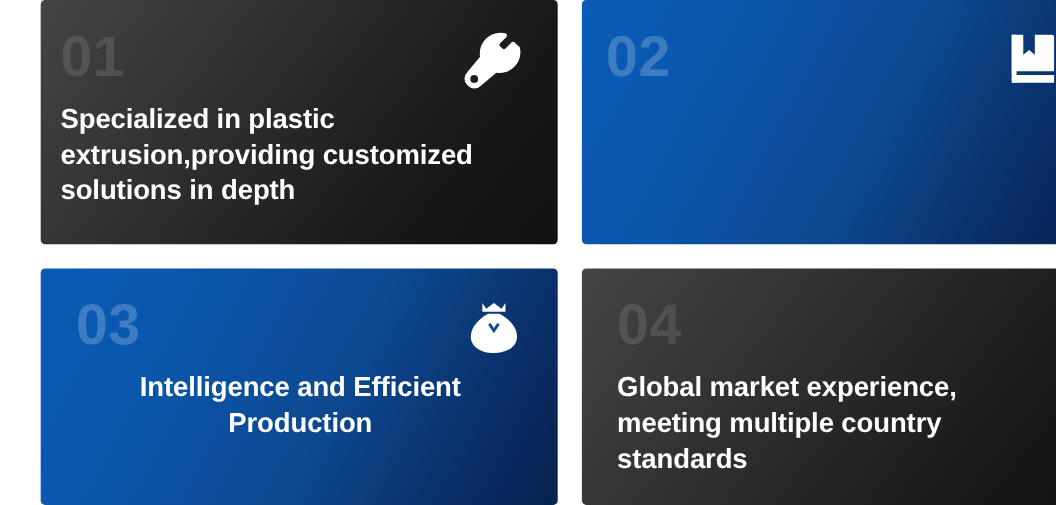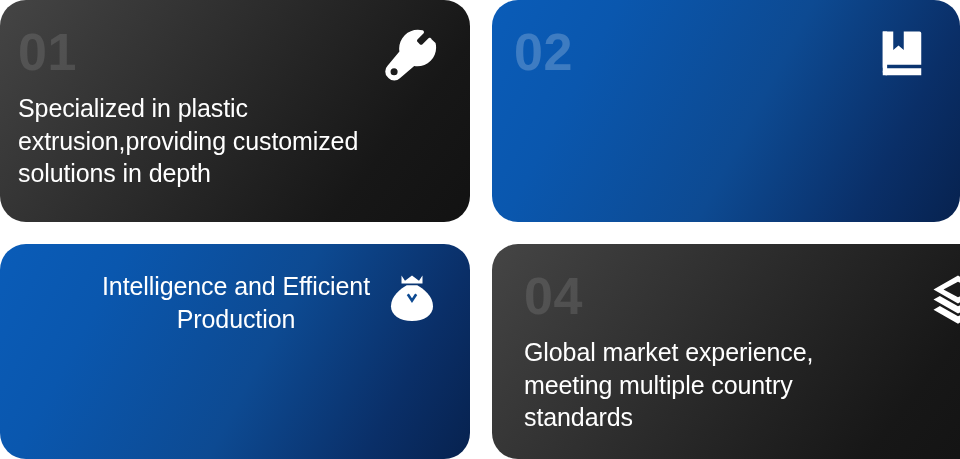--- a/index.html
+++ b/index.html
@@ -15,23 +15,24 @@
   }
   .board {
     position: relative;
     width: 960px;
     height: 459px;
     box-sizing: border-box;
   }
   .card {
     position: absolute;
     box-sizing: border-box;
-    border-radius: 26px;
+    border-radius: 4px;
     overflow: hidden;
     padding: 26px 30px 26px 18px;
+    margin-left: 37px;
   }
   
   .card-01 { left: 0px;   top: 0px;   width: 470px; height: 222px; padding-left: 18px; }
   .card-02 { left: 492px; top: 0px;   width: 468px; height: 222px; padding-left: 22px; }
   .card-03 { left: 0px;   top: 244px; width: 470px; height: 215px; padding-left: 32px; }
   .card-04 { left: 492px; top: 244px; width: 524px; height: 215px; padding-left: 32px; }
 
   
   .theme-dark {
     background: linear-gradient(128deg, #454545 0%, #3a3a3a 18%, #262626 52%, #171717 78%, #121212 100%);
@@ -53,21 +54,21 @@
     letter-spacing: 0.5px;
     margin: 0 0 14px 0;
     user-select: none;
   }
   .num-dark  { color: rgba(255,255,255,0.115); }
   .num-blue  { color: rgba(255,255,255,0.215); }
 
   .title {
     color: #ffffff;
     font-size: 25px;
-    font-weight: 400;
+    font-weight: 700;
     line-height: 1.30;
     letter-spacing: -0.1px;
     margin: 0;
     max-width: 430px;
     white-space: pre-line;
   }
   .card-03 .title { font-size: 25px; text-align: center; }
 
   .icon {
     position: absolute;
@@ -107,20 +108,21 @@
           <path d="M10 4h12v21l6-5 6 5V4h18a2 2 0 0 1 2 2v36H14c-2.2 0-4 1.8-4 4V4z"></path>
           <path d="M14 46h40v8H14a4 4 0 0 1 0-8z"></path>
           <rect x="10" y="4" width="5" height="50"></rect>
         </svg>
       </span>
     </div>
   </div>
 
   <div class="card card-03 theme-blue">
     <div class="card-inner">
+      <div class="num num-blue">03</div>
       <div class="title">Intelligence and Efficient
 Production</div>
       <span class="icon">
         <svg viewBox="0 0 64 64" xmlns="http://www.w3.org/2000/svg">
           <path d="M20 4l4 6 8-6 8 6 4-6v9H20V4z"></path>
           <path d="M26 15h12c7 4 18 12 18 24 0 10-10 17-24 17S8 49 8 39c0-12 11-20 18-24z"></path>
           <path d="M32 24l-5 8h3.4v2.4H26v3h4.4v2.2H26v3h4.4V47h3.2v-4.4H38v-3h-4.4v-2.2H38v-3h-3.4l-5-8z" fill="#0d4a92"></path>
           <path d="M27.2 25.5l4.8 7.2 4.8-7.2" stroke="#0d4a92" stroke-width="3" fill="none"></path>
         </svg>
       </span>

